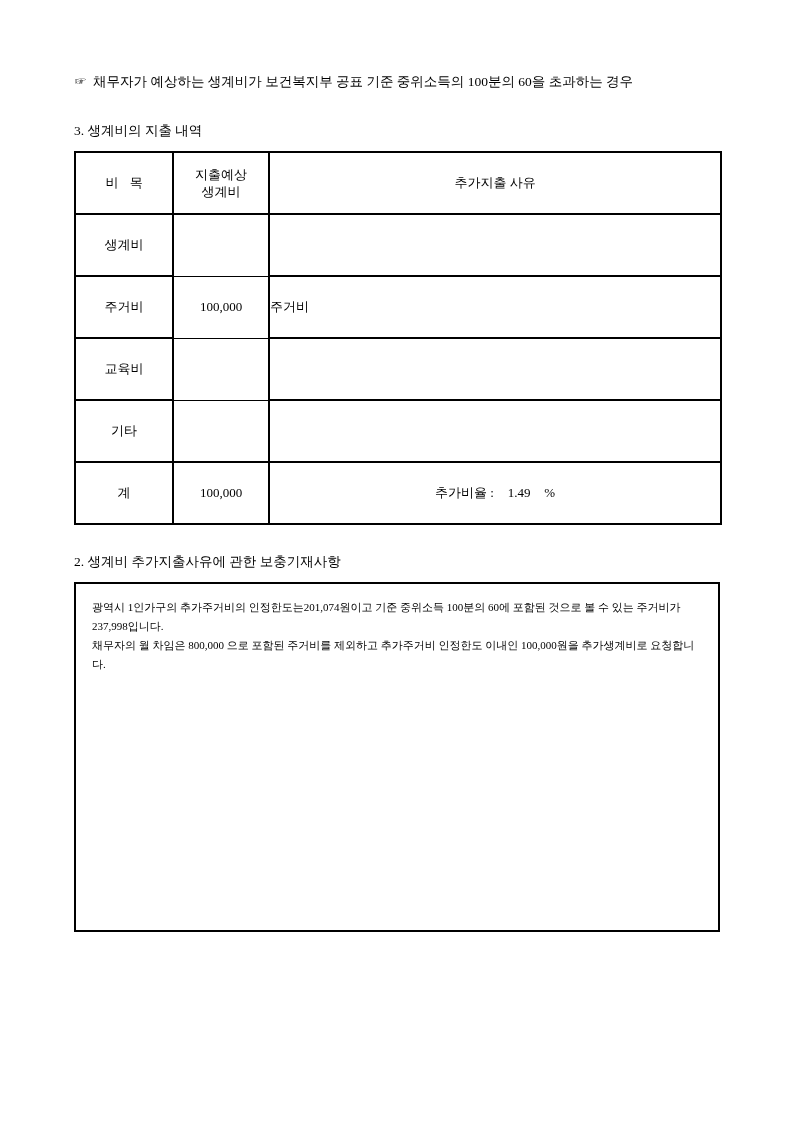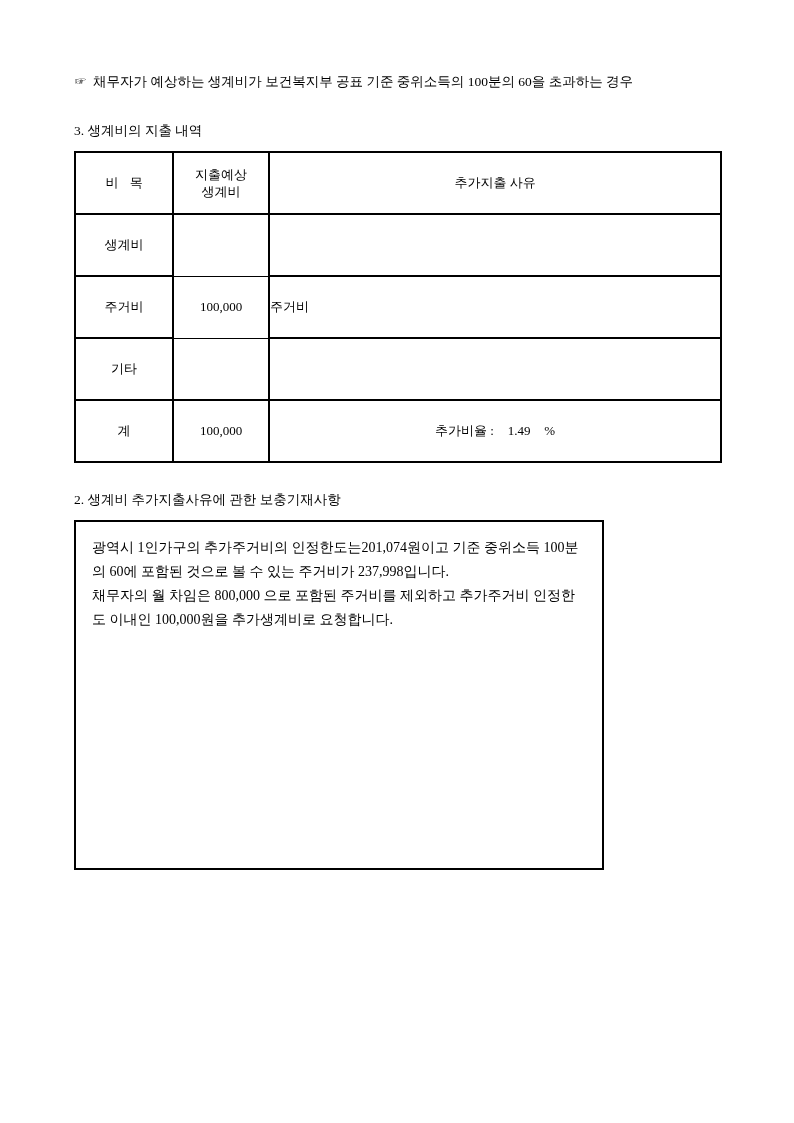--- a/index.html
+++ b/index.html
@@ -108,25 +108,25 @@
   .ratio-value {
     display: inline-block;
     min-width: 44px;
     text-align: center;
   }
   .ratio-unit { }
 
   
   .note-box {
     border: 2px solid #000000;
-    width: 530px;
+    width: 646px;
     height: 350px;
     box-sizing: border-box;
     padding: 14px 16px 10px 16px;
-    font-size: 14px;
+    font-size: 11px;
     line-height: 1.72;
   }
   .note-box p {
     margin: 0;
   }
 </style>
 </head>
 <body>
 
 <div class="page">
@@ -167,20 +167,25 @@
           <td class="cell-left outer"></td>
         </tr>
 
         <tr>
           <td class="cell-center outer">주거비</td>
           <td class="cell-center">100,000</td>
           <td class="cell-left outer">주거비</td>
         </tr>
 
 
+        <tr>
+          <td class="cell-center outer">교육비</td>
+          <td class="cell-center"></td>
+          <td class="cell-left outer"></td>
+        </tr>
 
         <tr>
           <td class="cell-center outer">기타</td>
           <td class="cell-center"></td>
           <td class="cell-left outer"></td>
         </tr>
 
         <tr>
           <td class="cell-center outer">계</td>
           <td class="cell-center outer">100,000</td>

